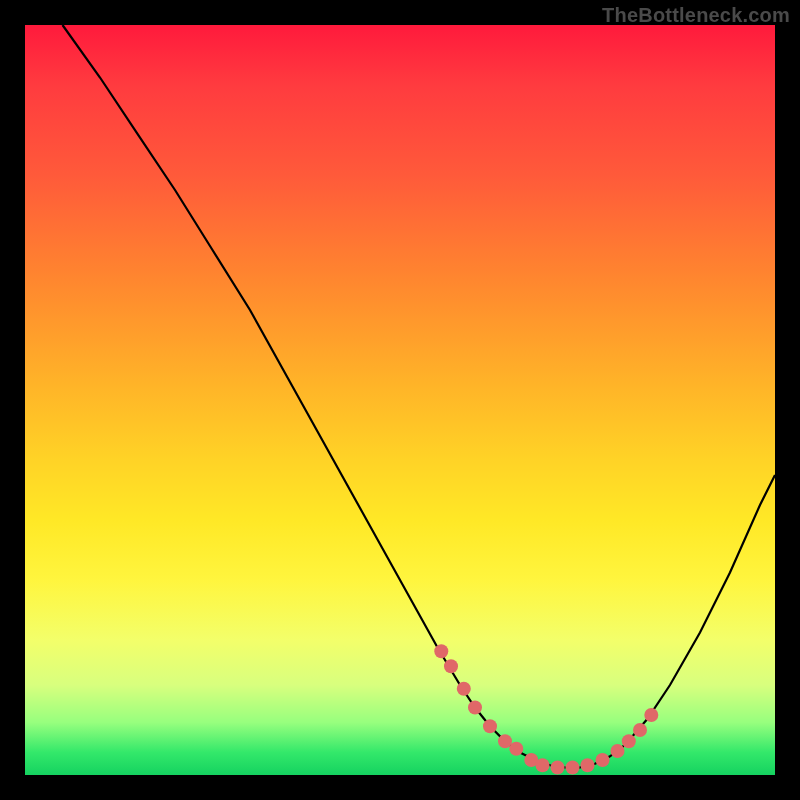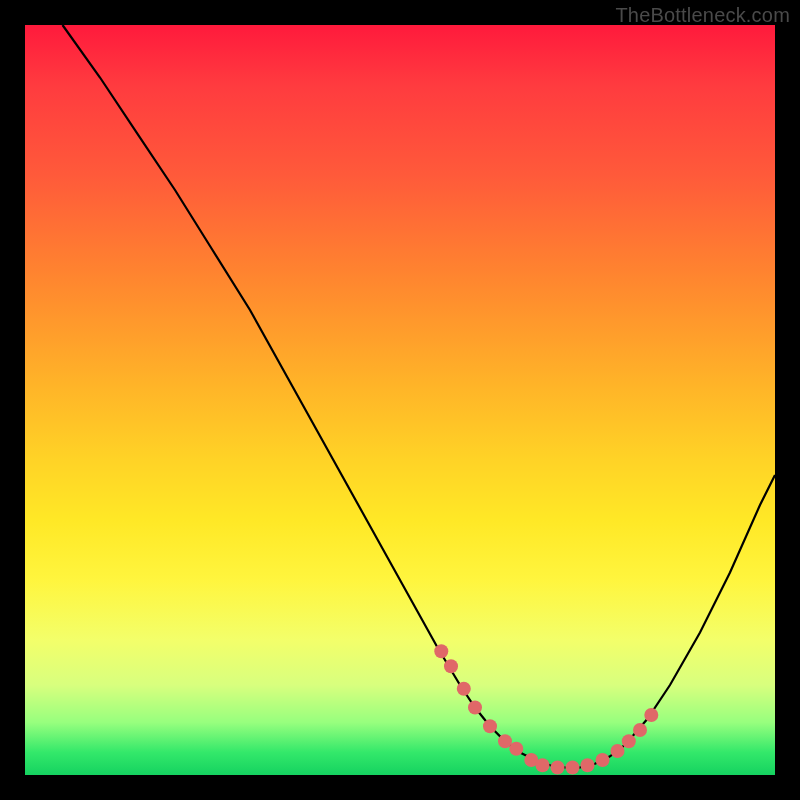--- a/index.html
+++ b/index.html
@@ -42,21 +42,21 @@
       #33e86a 97%,
       #15d260 100%
     );
   }
   .watermark {
     position: absolute;
     top: 4px;
     right: 10px;
     color: #4a4a4a;
     font-size: 20px;
-    font-weight: 400;
+    font-weight: 700;
     letter-spacing: 0.2px;
   }
   svg.curve {
     position: absolute;
     top: 0;
     left: 0;
     width: 750px;
     height: 750px;
     overflow: visible;
   }

